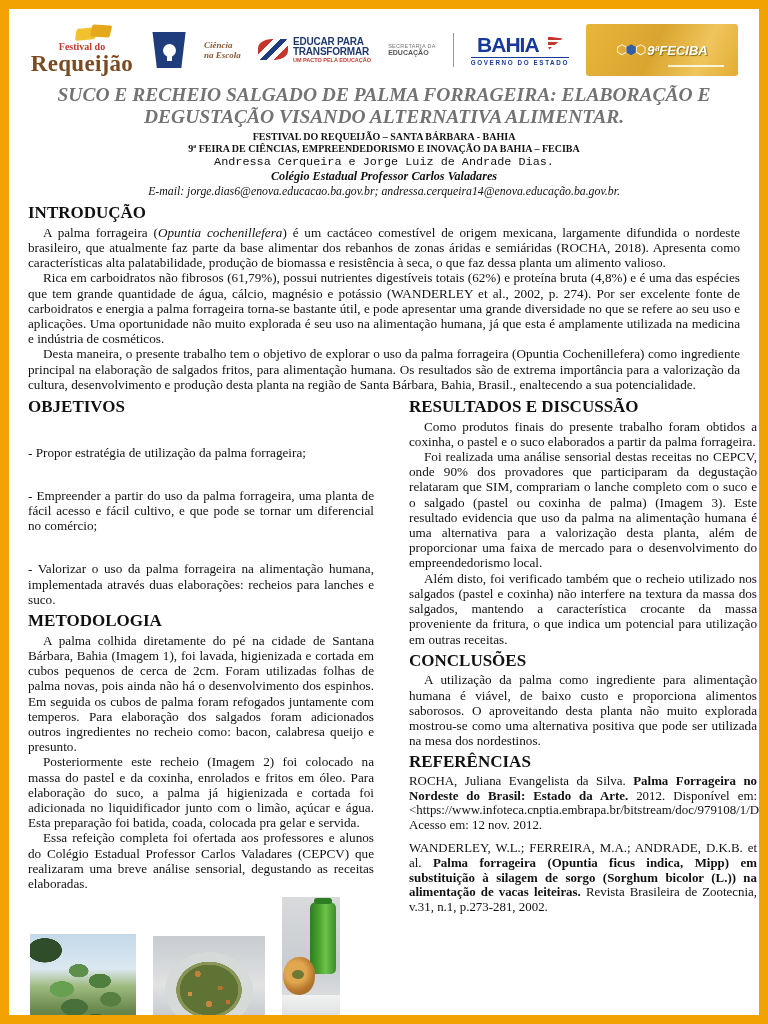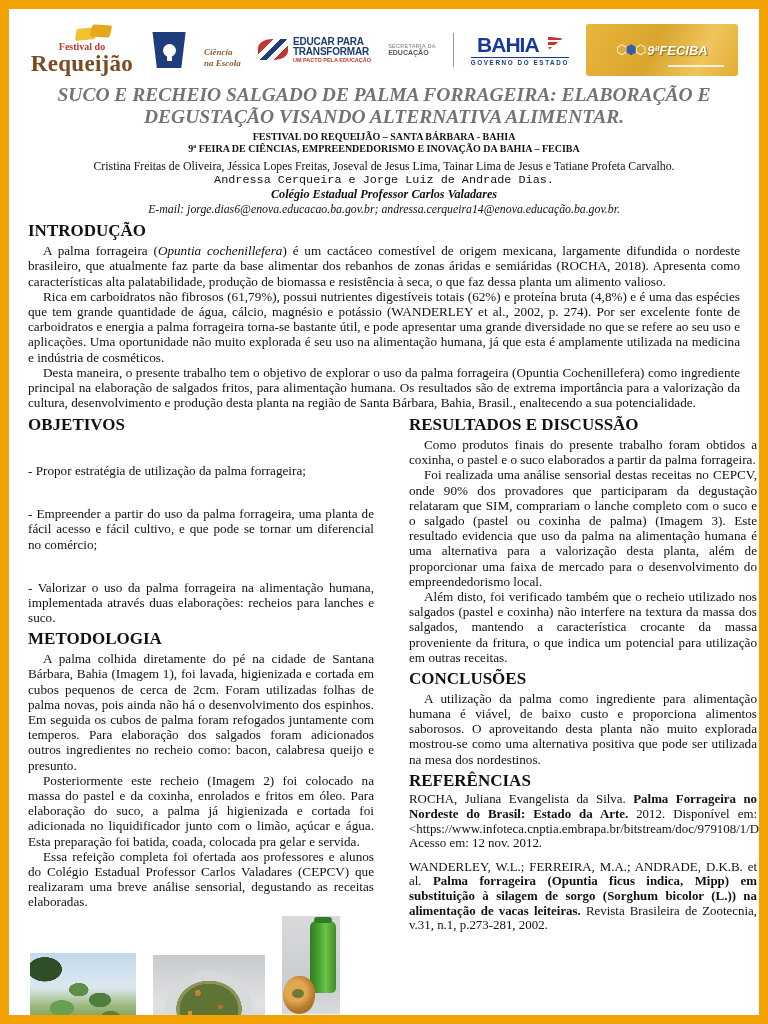--- a/index.html
+++ b/index.html
@@ -12,21 +12,21 @@
     overflow:hidden;position:relative;
   }
   
   .logo-row{display:flex;align-items:center;justify-content:space-between;height:58px;margin:4px 2px 0 2px;}
   .logo-req{text-align:center;line-height:1;position:relative;width:104px;}
   .cheese-wrap{position:relative;height:16px;width:40px;margin:0 auto 1px 46px;}
   .cheese-a{position:absolute;left:0;top:3px;width:20px;height:12px;background:#F2C12E;transform:skewX(-14deg) rotate(-6deg);border-radius:2px;}
   .cheese-b{position:absolute;left:15px;top:0;width:20px;height:12px;background:#E5A71C;transform:skewX(-10deg) rotate(4deg);border-radius:2px;}
   .req-top{color:#C0392B;font-weight:bold;font-size:10px;}
   .req-main{color:#7A4A21;font-weight:bold;font-size:23px;letter-spacing:.3px;}
-  .logo-cie{display:flex;align-items:flex-end;gap:17px;}
+  .logo-cie{display:flex;align-items:center;gap:17px;}
   .bulb-box{width:36px;height:36px;background:#1F3D7C;clip-path:polygon(4% 0,96% 0,84% 100%,16% 100%);display:flex;align-items:center;justify-content:center;}
   .bulb{width:13px;height:13px;background:#fff;border-radius:50%;position:relative;}
   .bulb:after{content:"";position:absolute;left:4px;top:12px;width:5px;height:5px;background:#fff;}
   .cie-text{color:#8A5A33;font-size:9px;font-style:italic;font-weight:bold;line-height:1.15;}
   .logo-edu{display:flex;align-items:center;gap:5px;}
   .edu-flag{width:30px;height:21px;border-radius:45% 8% 45% 8%;
     background:linear-gradient(135deg,#C5352C 0 30%,#ffffff 30% 44%,#1F3D7C 44% 58%,#ffffff 58% 72%,#C5352C 72% 100%);}
   .edu-text{font-family:"Liberation Sans",sans-serif;line-height:1.02;}
   .edu-l1,.edu-l2{color:#1E3A6E;font-weight:bold;font-size:10px;letter-spacing:-.2px;}
   .edu-l3{color:#C5352C;font-weight:bold;font-size:5.5px;margin-top:1px;}
@@ -146,21 +146,20 @@
     <div class="logo-feciba">
       <span class="hexes">⬡<span class="hex-blue">⬢</span>⬡</span>
       <span class="feciba-text">9ªFECIBA</span>
       <span class="feciba-sub"></span>
     </div>
   </div>
 
   <div class="title">SUCO E RECHEIO SALGADO DE PALMA FORRAGEIRA: ELABORAÇÃO E DEGUSTAÇÃO VISANDO ALTERNATIVA ALIMENTAR.</div>
   <div class="event">FESTIVAL DO REQUEIJÃO – SANTA BÁRBARA - BAHIA</div>
   <div class="event">9ª FEIRA DE CIÊNCIAS, EMPREENDEDORISMO E INOVAÇÃO DA BAHIA – FECIBA</div>
-  <div class="authors">Cristina Freitas de Oliveira, Jéssica Lopes Freitas, Joseval de Jesus Lima, Tainar Lima de Jesus e Tatiane Profeta Carvalho.</div>
   <div class="authors" style="margin-top:0;font-family:Liberation Mono, monospace;">Andressa Cerqueira e Jorge Luiz de Andrade Dias.</div>
   <div class="school">Colégio Estadual Professor Carlos Valadares</div>
   <div class="email">E-mail: jorge.dias6@enova.educacao.ba.gov.br; andressa.cerqueira14@enova.educação.ba.gov.br.</div>
 
   <div class="sec-head">INTRODUÇÃO</div>
   <p class="body-p"><span>A palma forrageira (</span><i>Opuntia cochenillefera</i><span>) é um cactáceo comestível de origem mexicana, largamente difundida o nordeste brasileiro, que atualmente faz parte da base alimentar dos rebanhos de zonas áridas e semiáridas (ROCHA, 2018). Apresenta como características alta palatabilidade, produção de biomassa e resistência à seca, o que faz dessa planta um alimento valioso.</span></p>
   <p class="body-p">Rica em carboidratos não fibrosos (61,79%), possui nutrientes digestíveis totais (62%) e proteína bruta (4,8%) e é uma das espécies que tem grande quantidade de água, cálcio, magnésio e potássio (WANDERLEY et al., 2002, p. 274). Por ser excelente fonte de carboidratos e energia  a palma forrageira torna-se bastante útil, e pode apresentar uma grande diversidade no que se refere ao seu uso e aplicações. Uma oportunidade não muito explorada é seu uso na alimentação humana, já que esta é amplamente utilizada na medicina e indústria de cosméticos.</p>
   <p class="body-p">Desta maneira, o presente trabalho tem o objetivo de explorar o uso da palma forrageira (Opuntia Cochenillefera) como ingrediente principal na elaboração de salgados fritos, para alimentação humana. Os resultados são de extrema importância para a valorização da cultura, desenvolvimento e produção desta planta na região de Santa Bárbara, Bahia, Brasil., enaltecendo a sua potencialidade.</p>
 
   <div class="columns">

